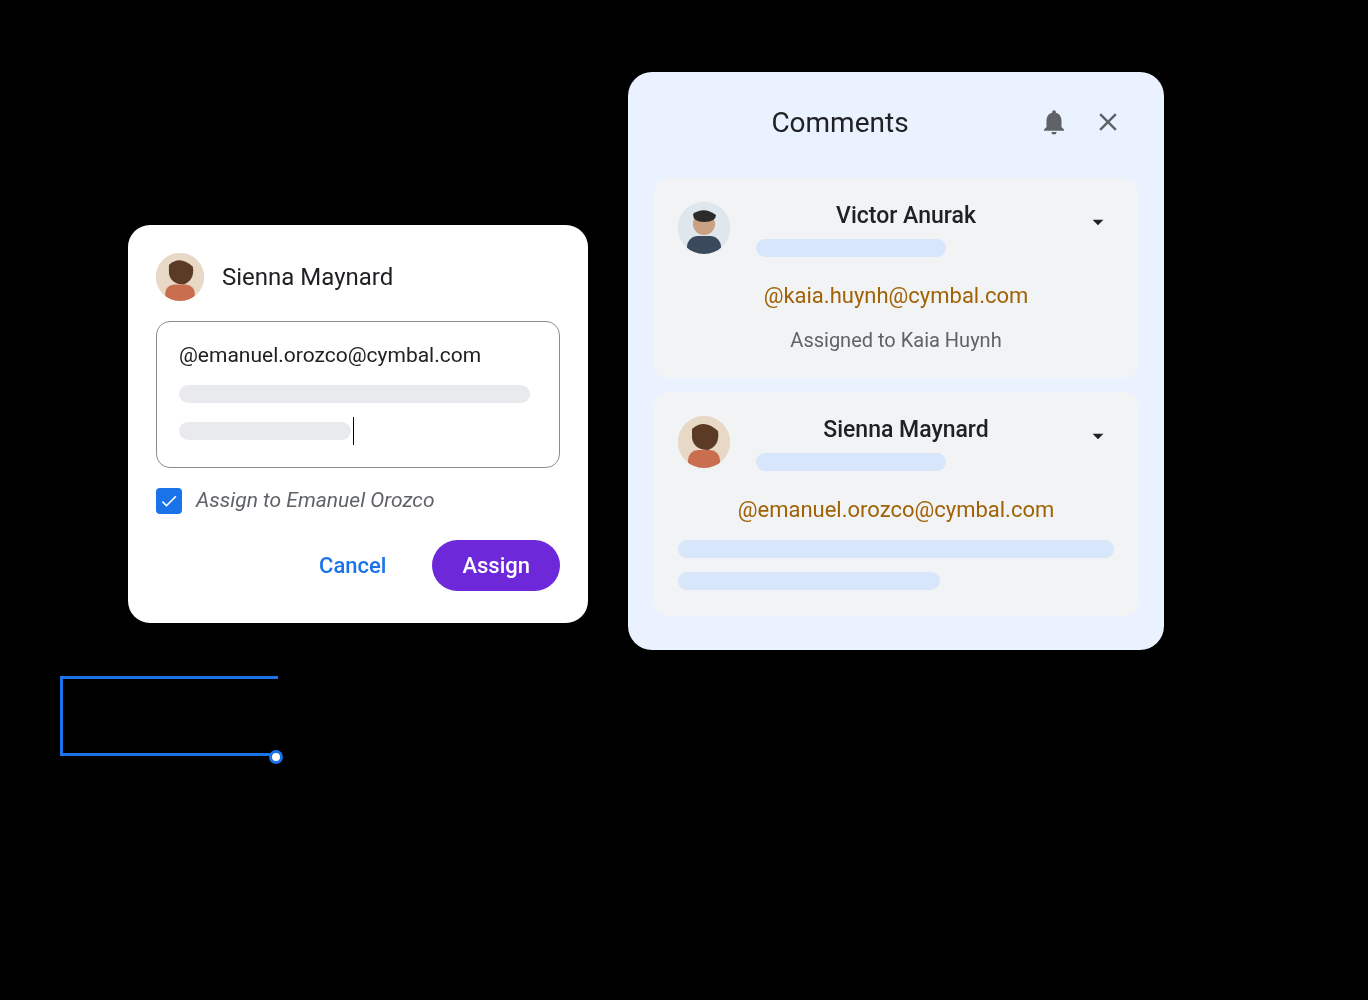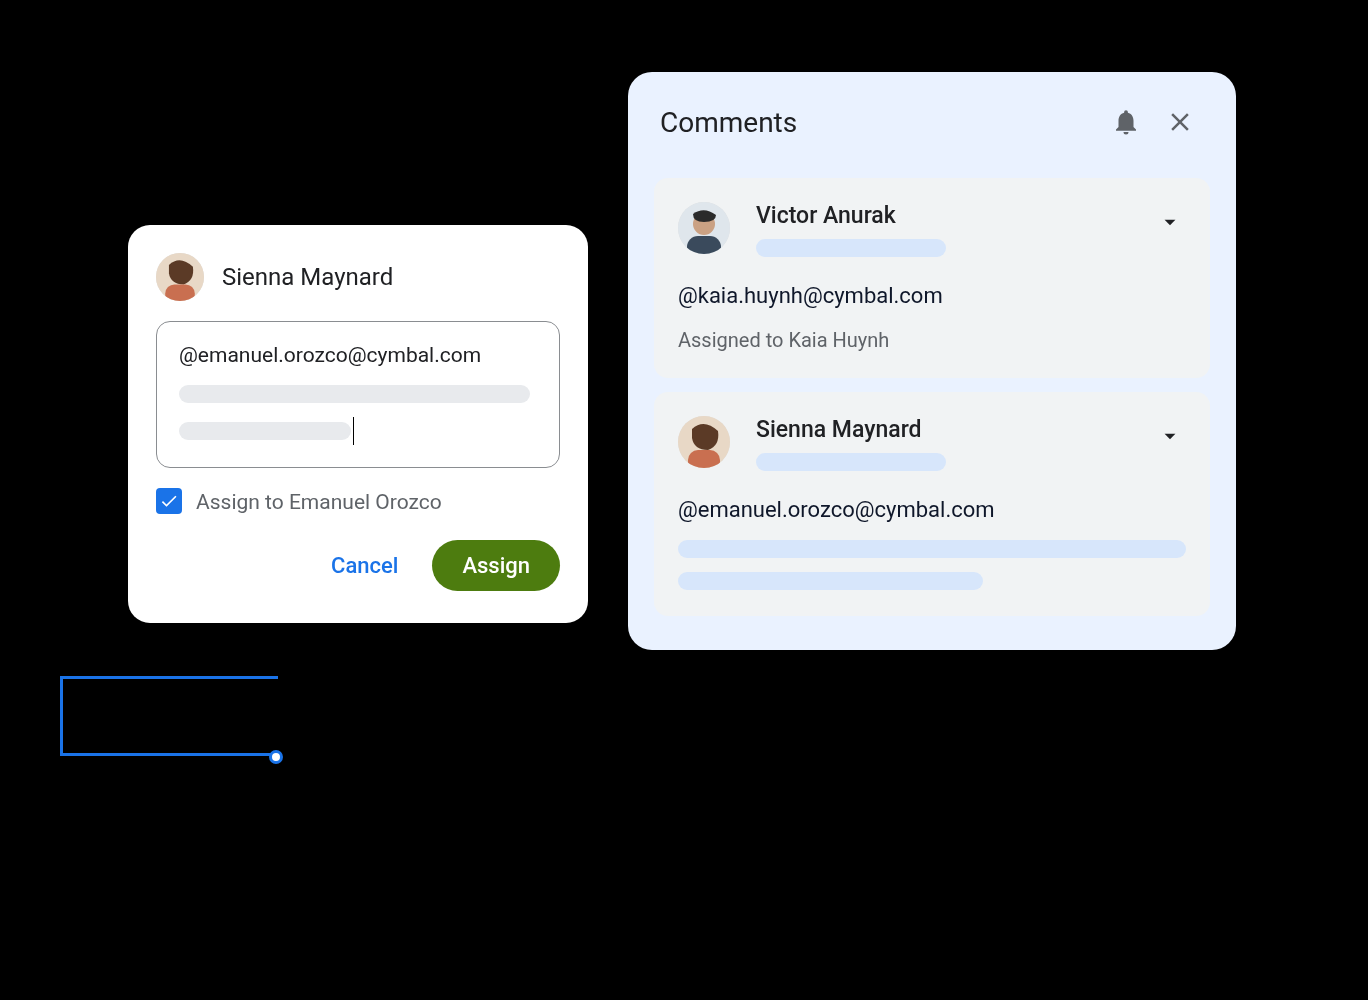--- a/index.html
+++ b/index.html
@@ -10,25 +10,26 @@
     font-family: 'Google Sans', Roboto, Arial, sans-serif;
     position: relative;
     overflow: hidden;
   }
 
   
   .comments-panel {
     position: absolute;
     left: 628px;
     top: 72px;
-    width: 608px;
+    width: 536px;
     background: #eaf2ff;
     border-radius: 24px;
     padding: 28px 26px 34px 26px;
     z-index: 3;
+    text-align: center;
   }
   .comments-header {
     display: flex;
     align-items: center;
     padding: 2px 10px 22px 6px;
   }
   .comments-title {
     font-size: 28px;
     color: #202124;
     font-weight: 400;
@@ -85,21 +86,21 @@
     display: flex;
     align-items: center;
     justify-content: center;
     color: #202124;
     margin-top: 4px;
     cursor: pointer;
   }
   .chev svg { width: 26px; height: 26px; }
 
   .mention {
-    color: #0f172a;
+    color: #a16207;
     font-size: 22px;
     margin-top: 26px;
   }
   .card-ph {
     height: 18px;
     background: #d7e6fb;
     border-radius: 9px;
     margin-top: 18px;
   }
   .card-ph.w1 { width: 100%; }
@@ -159,56 +160,57 @@
   }
   .cursor {
     width: 1.5px;
     height: 28px;
     background: #000;
     margin-left: 2px;
   }
 
   .check-row {
     display: flex;
-    align-items: flex-end;
+    align-items: flex-start;
     gap: 14px;
     margin-top: 20px;
+    font-style: italic;
   }
   .checkbox {
     width: 26px;
     height: 26px;
     background: #1a73e8;
     border-radius: 4px;
     display: flex;
     align-items: center;
     justify-content: center;
     color: #fff;
     cursor: pointer;
   }
   .checkbox svg { width: 20px; height: 20px; }
   .check-label { font-size: 21px; color: #5f6368; }
 
   .actions {
     display: flex;
     justify-content: flex-end;
     align-items: center;
-    gap: 28px;
+    gap: 40px;
     margin-top: 26px;
   }
   .btn-text {
     font-size: 22px;
     color: #1a73e8;
     font-weight: 500;
     cursor: pointer;
     padding: 8px 6px;
   }
   .btn-primary {
     font-size: 22px;
     color: #fff;
-    background: #4d7c0f;
+    background: #6d28d9;
     font-weight: 500;
     border-radius: 999px;
     padding: 13px 30px;
     cursor: pointer;
   }
 
   
   .sel-frame {
     position: absolute;
     left: 60px;

